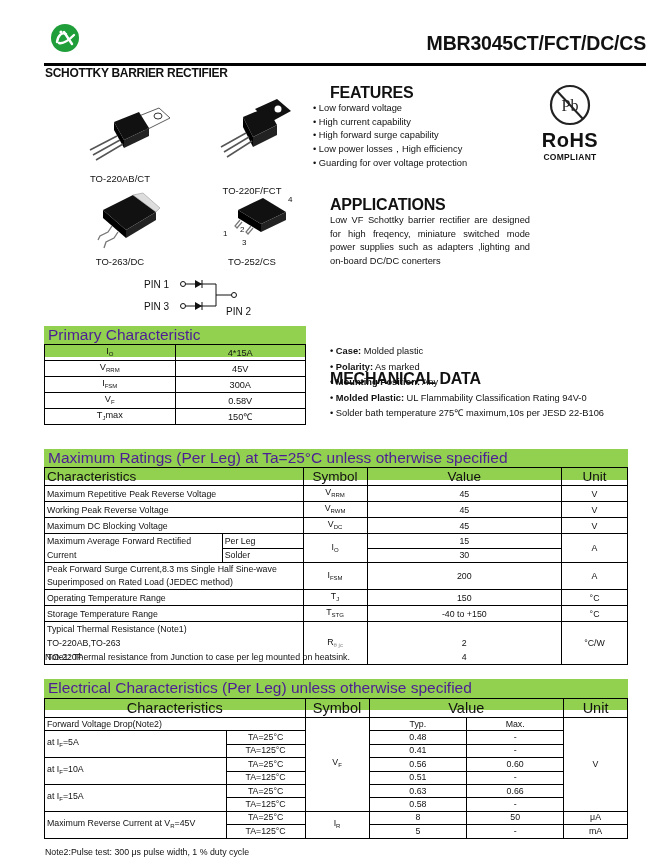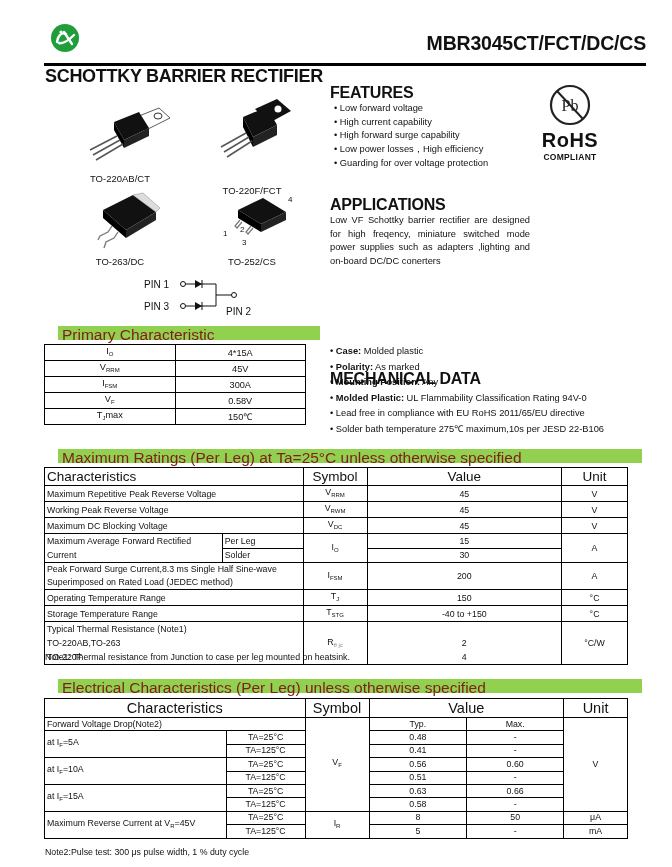--- a/index.html
+++ b/index.html
@@ -4,42 +4,42 @@
 <style>
   html, body { margin:0; padding:0; background:#ffffff; }
   body { width:672px; height:867px; position:relative; overflow:hidden;
          font-family:"Liberation Sans", sans-serif; color:#111; }
   .abs { position:absolute; }
 
   
   #logo { left:50px; top:23px; width:30px; height:30px; }
   #part-title { right:26px; top:32px; font-size:19.5px; font-weight:bold; letter-spacing:-0.2px; }
   #hdr-rule { left:44px; right:26px; top:63px; height:3px; background:#000; }
-  #subtitle { left:45px; top:66px; font-size:18px; font-weight:bold; letter-spacing:-0.3px; }
+  #subtitle { left:45px; top:66px; font-size:12px; font-weight:bold; letter-spacing:-0.3px; }
 
   
   .pkg-label { font-size:9.5px; text-align:center; width:120px; }
   .pkg-img { width:90px; height:70px; }
 
   
   .sec-title { font-size:16px; font-weight:bold; letter-spacing:-0.2px; }
   .bullets { font-size:9.3px; line-height:13.7px; }
   .bullets div { white-space:nowrap; }
   .app-text { font-size:9.3px; line-height:13.6px; width:200px; text-align:justify; }
 
   
   #rohs { left:535px; top:83px; width:70px; }
   #rohs .word { font-size:20px; font-weight:bold; text-align:center; margin-top:2px; letter-spacing:0.5px; }
   #rohs .sub { font-size:8.5px; font-weight:bold; text-align:center; letter-spacing:0.3px; }
 
   
   .pin-label { font-size:10px; }
 
   
-  .banner { background:#92d050; color:#7f1d1d; font-size:15.5px; height:14px; line-height:18px; padding-left:4px; white-space:nowrap;margin-left:14px; }
+  .banner { background:#92d050; color:#4c1d95; font-size:15.5px; height:31px; line-height:18px; padding-left:4px; white-space:nowrap; }
 
   table { border-collapse:collapse; }
   td, th { border:1px solid #000; padding:0; }
 
   
   #prim-table { left:44px; top:344px; width:262px; font-size:9.2px; }
   #prim-table td { height:13.3px; text-align:center; line-height:12px; }
   sub { font-size:6px; vertical-align:-2px; }
 
   
@@ -138,21 +138,21 @@
     <line x1="38" y1="6" x2="38" y2="28"></line>
       <line x1="38" y1="17" x2="53.5" y2="17"></line>
     <line x1="24" y1="2" x2="24" y2="10"></line>
       <line x1="24" y1="24" x2="24" y2="32"></line>
   </g>
   <path d="M17 2 L24 6 L17 10 Z" fill="#111"></path>
   <path d="M17 24 L24 28 L17 32 Z" fill="#111"></path>
 </svg>
 
 <div class="abs sec-title" style="left:330px;top:84px;">FEATURES</div>
-<div class="abs bullets" style="left:334px;top:102px;">
+<div class="abs bullets" style="left:313px;top:102px;">
   <div>• Low forward voltage</div>
   <div>• High current capability</div>
   <div>• High forward surge capability</div>
   <div>• Low power losses，High efficiency</div>
   <div>• Guarding for over voltage protection</div>
 </div>
 
 <div id="rohs" class="abs">
   <svg style="display:block;margin:0 auto;width:44px;height:44px;" viewBox="0 0 44 44">
     <circle cx="22" cy="22" r="19" fill="none" stroke="#222" stroke-width="2.2"></circle>
@@ -191,21 +191,20 @@
       </tr>
     </tbody>
 </table>
 
 <div class="abs sec-title" style="left:330px;top:325px;margin-top:45px;">MECHANICAL DATA</div>
 <div class="abs bullets" id="mech-list" style="left:330px;top:344px;line-height:15.6px;">
     <div><b>• Case:</b><span> Molded plastic</span></div>
     <div><b>• Polarity:</b><span> As marked</span></div>
     <div><b>• Mounting Position:</b><span> Any</span></div>
     <div><b>• Molded Plastic:</b><span> UL Flammability Classification Rating 94V-0</span></div>
-    <div><span>• Lead free in compliance with EU RoHS 2011/65/EU directive</span></div>
     <div><span>• Solder bath temperature 275℃ maximum,10s   per JESD 22-B106</span></div>
   </div>
 
 <div class="abs banner" style="left:44px;top:449px;width:580px;">Maximum Ratings (Per Leg) at Ta=25°C unless otherwise specified</div>
 <table id="max-table" class="abs">
   <colgroup>
       <col style="width:178px">
       <col style="width:81px">
       <col style="width:64px">
       <col style="width:195px">

